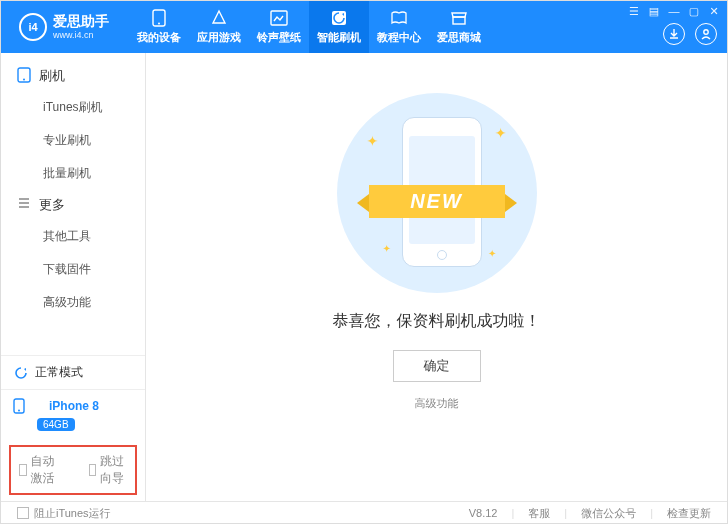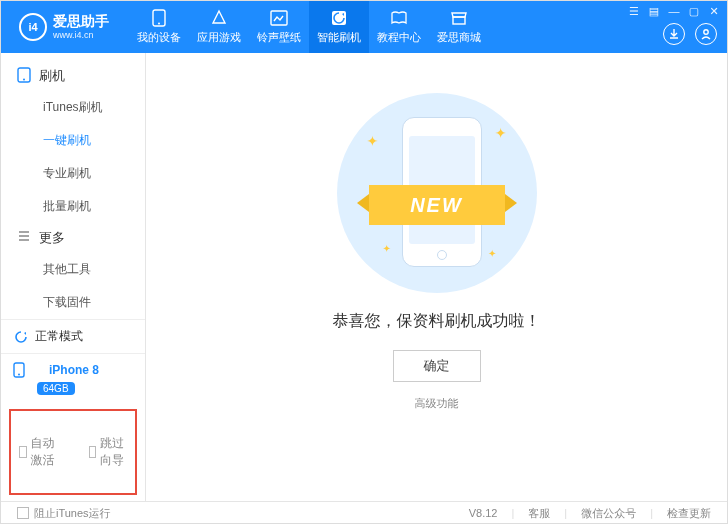--- a/index.html
+++ b/index.html
@@ -3,49 +3,49 @@
 <meta charset="utf-8">
 <style>
 * { margin: 0; padding: 0; box-sizing: border-box; }
 body { font-family: "Microsoft YaHei", sans-serif; font-size: 12px; color: #333; background: #fff; width: 728px; height: 524px; overflow: hidden; border: 1px solid #ddd; }
 .header { background: #1e8cff; height: 52px; display: flex; align-items: center; padding: 0 8px; color: #fff; position: relative; }
 .logo { display: flex; align-items: center; gap: 6px; padding: 0 10px; }
 .logo-circle { width: 28px; height: 28px; border: 2px solid #fff; border-radius: 50%; display: flex; align-items: center; justify-content: center; font-size: 11px; font-weight: bold; }
 .logo-text { font-size: 14px; font-weight: bold; line-height: 1.1; }
 .logo-sub { font-size: 9px; opacity: .9; }
 .topnav { display: flex; align-items: stretch; height: 100%; margin-left: 10px; }
-.topnav-item { display: flex; flex-direction: column; align-items: center; justify-content: center; width: 60px; cursor: pointer; gap: 3px; font-size: 11px; }
+.topnav-item { display: flex; flex-direction: column; align-items: center; justify-content: center; width: 60px; cursor: pointer; gap: 3px; font-size: 11px; font-weight: bold; }
 .topnav-item.active { background: #0a78ed; }
 .topnav-icon { width: 20px; height: 18px; display: flex; align-items: center; justify-content: center; }
 .win-controls { position: absolute; top: 3px; right: 6px; display: flex; gap: 6px; }
 .win-btn { width: 14px; height: 14px; display: flex; align-items: center; justify-content: center; cursor: pointer; font-size: 11px; color: #fff; opacity: .9; }
 .header-right { position: absolute; right: 10px; bottom: 8px; display: flex; gap: 10px; }
 .circle-btn { width: 22px; height: 22px; border: 1.5px solid #fff; border-radius: 50%; display: flex; align-items: center; justify-content: center; cursor: pointer; }
 .body { display: flex; height: 448px; }
 .sidebar { width: 145px; border-right: 1px solid #e5e5e5; display: flex; flex-direction: column; }
 .side-sections { flex: 1; overflow: auto; padding-top: 8px; }
 .side-group-title { display: flex; align-items: flex-start; gap: 8px; padding: 6px 16px; font-size: 13px; color: #333; }
 .side-item { padding: 8px 16px 8px 42px; font-size: 12px; color: #555; cursor: pointer; }
 .side-item.active { color: #1e8cff; }
 .side-status { border-top: 1px solid #eee; padding: 8px 12px; display: flex; align-items: center; gap: 6px; }
 .status-icon { width: 16px; height: 16px; display: flex; align-items: center; justify-content: center; color: #1e8cff; }
 .device-block { border-top: 1px solid #eee; padding: 8px 12px; }
 .device-name { display: flex; align-items: center; gap: 24px; color: #1e8cff; font-weight: bold; }
 .device-badge { display: inline-block; background: #1e8cff; color: #fff; font-size: 10px; padding: 1px 6px; border-radius: 4px; margin-top: 4px; margin-left: 24px; }
-.bottom-box { border: 2px solid #e74c3c; margin: 6px 8px; padding: 24px 8px; display: flex; gap: 31px; align-items: flex-start; color: #888; }
+.bottom-box { border: 2px solid #e74c3c; margin: 6px 8px; padding: 6px 8px; display: flex; gap: 31px; align-items: flex-start; color: #888; }
 .checkbox { width: 12px; height: 12px; border: 1px solid #bbb; display: inline-block; }
 .cb-item { display: flex; align-items: center; gap: 4px; cursor: pointer; }
 .main { flex: 1; display: flex; flex-direction: column; align-items: center; justify-content: flex-start; padding-top: 40px; position: relative; }
 .illust { width: 200px; height: 200px; position: relative; margin-bottom: 18px; }
 .bg-circle { position: absolute; inset: 0; border-radius: 50%; background: #dff0ff; }
 .phone-shape { position: absolute; left: 65px; top: 24px; width: 80px; height: 150px; background: #fff; border-radius: 12px; border: 1px solid #c8dcf0; }
 .phone-screen { position: absolute; top: 18px; left: 6px; right: 6px; bottom: 22px; background: #e8f3ff; border-radius: 3px; }
 .phone-home { position: absolute; bottom: 6px; left: 50%; transform: translateX(-50%); width: 10px; height: 10px; border: 1px solid #c8dcf0; border-radius: 50%; }
 .ribbon { position: absolute; left: 12px; top: 88px; width: 176px; height: 44px; }
-.ribbon-body { position: absolute; left: 20px; right: 20px; top: 4px; height: 40px; background: #ffcb3d; display: flex; align-items: center; justify-content: center; font-size: 20px; font-weight: 800; color: #fff; letter-spacing: 2px; font-style: italic; }
+.ribbon-body { position: absolute; left: 20px; right: 20px; top: 4px; height: 33px; background: #ffcb3d; display: flex; align-items: center; justify-content: center; font-size: 20px; font-weight: 800; color: #fff; letter-spacing: 2px; font-style: italic; }
 .ribbon-tail-l, .ribbon-tail-r { position: absolute; width: 0; height: 0; top: 10px; }
 .ribbon-tail-l { left: 8px; border-right: 16px solid #f0b820; border-top: 12px solid transparent; border-bottom: 12px solid transparent; }
 .ribbon-tail-r { right: 8px; border-left: 16px solid #f0b820; border-top: 12px solid transparent; border-bottom: 12px solid transparent; }
 .spark { position: absolute; color: #ffcb3d; font-size: 14px; }
 .success-text { font-size: 16px; color: #333; margin-bottom: 18px; }
 .ok-btn { border: 1px solid #ccc; background: #fff; padding: 6px 30px; cursor: pointer; font-size: 13px; color: #444; }
 .log-link { margin-top: 14px; font-size: 11px; color: #888; cursor: pointer; }
 .footer { height: 23px; border-top: 1px solid #e5e5e5; display: flex; align-items: center; padding: 0 16px; font-size: 11px; color: #888; }
 .footer-left { display: flex; align-items: center; gap: 5px; }
 .footer-right { margin-left: auto; display: flex; align-items: center; gap: 14px; }
@@ -144,21 +144,20 @@
   <div class="sidebar">
     <div class="side-sections">
       <div class="side-group-title">
         <svg width="14" height="16" viewBox="0 0 14 16">
             <rect x="1" y="1" width="12" height="14" rx="2" fill="none" stroke="#1e8cff" stroke-width="1.4"></rect>
             <circle cx="7" cy="12.5" r="1" fill="#1e8cff"></circle>
           </svg>
         <span>刷机</span>
       </div>
       <div class="side-item">iTunes刷机</div>
-      <div class="side-item active">一键刷机</div>
       <div class="side-item">专业刷机</div>
       <div class="side-item">批量刷机</div>
 
       <div class="side-group-title">
         <svg width="14" height="14" viewBox="0 0 14 14">
             <path d="M2 3 H12 M2 7 H12 M2 11 H12" stroke="#888" stroke-width="1.4"></path>
           </svg>
         <span>更多</span>
       </div>
       <div class="side-item">其他工具</div>

